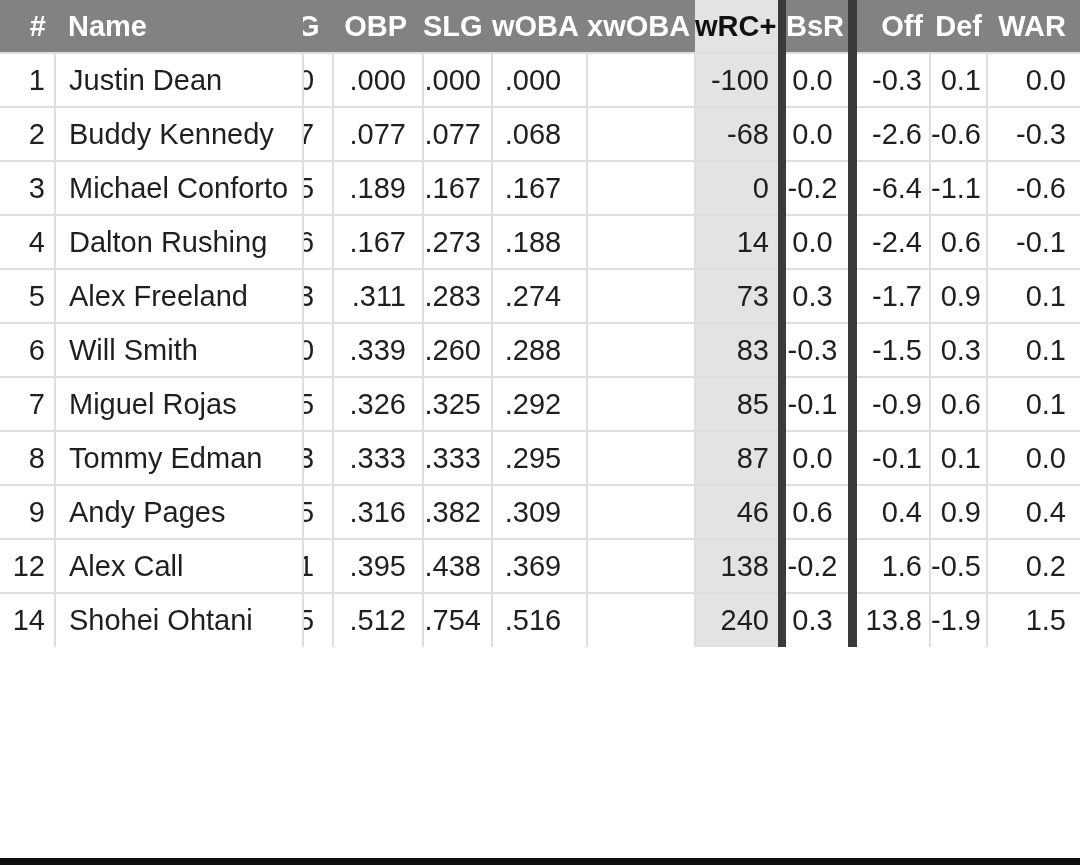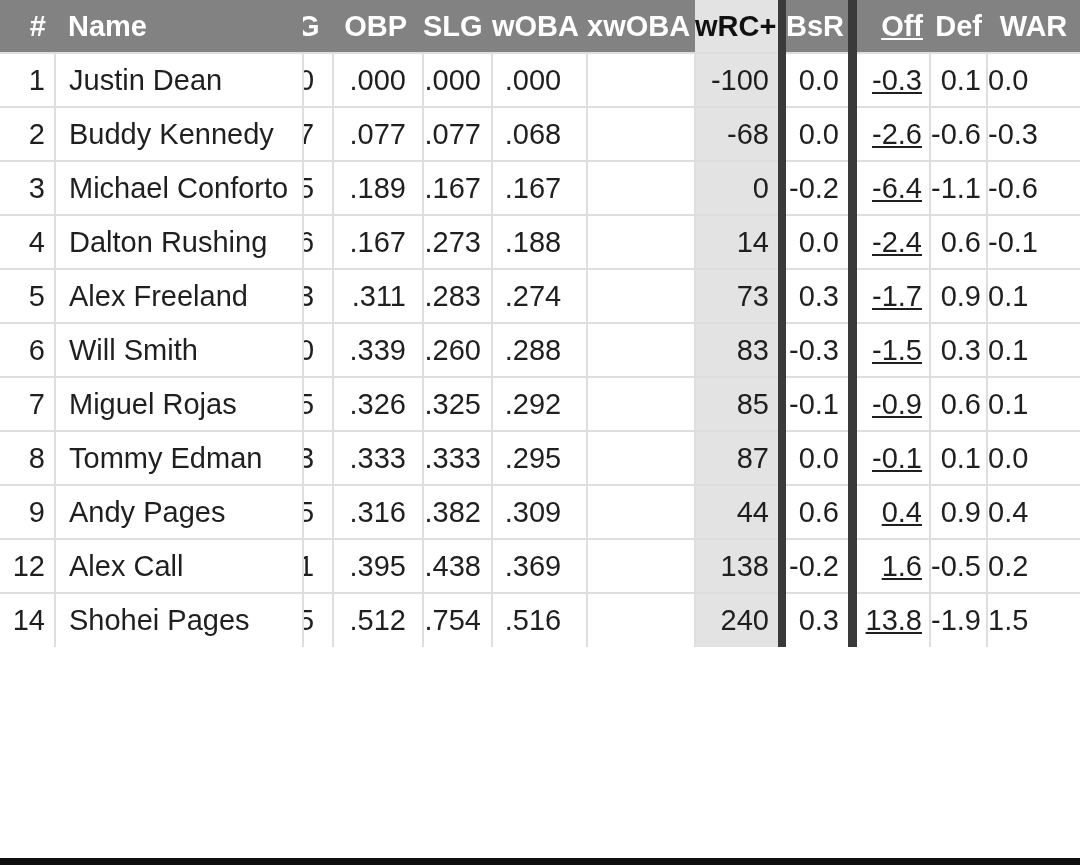--- a/index.html
+++ b/index.html
@@ -53,24 +53,24 @@
 
   .c-rank{text-align:right;padding-right:9px;}
   .c-name{text-align:left;padding-left:13px;overflow:visible;}
   .c-trunc{text-align:left;overflow:hidden;}
   .c-trunc .clip{display:inline-block;margin-left:-6px;}
   .c-obp{text-align:right;padding-right:16px;}
   .c-slg{text-align:right;padding-right:10px;margin-top:36px;}
   .c-woba{text-align:center;padding-right:13px;}
   .c-xwoba{padding-right:14px;}
   .c-wrc{text-align:right;padding-right:9px;margin-left:35px;}
-  .c-bsr{text-align:right;padding-right:9px;}
-  .c-off{text-align:right;padding-right:7px;text-decoration:underline;}
+  .c-bsr{text-align:center;padding-right:9px;}
+  .c-off{text-align:right;padding-right:7px;}
   .c-def{text-align:right;padding-right:5px;}
-  .c-war{}
+  .c-war{text-align:right;padding-right:14px;}
 
   .bottom-bar{
     position:absolute;
     left:0;bottom:0;
     width:100%;height:7px;
     background:var(--bottom-bar);
   }
 </style>
 </head>
 <body>
@@ -241,21 +241,21 @@
       <td class="c-war vline">0.0</td>
     </tr>
         <tr>
       <td class="c-rank">9</td>
       <td class="c-name vline">Andy Pages</td>
       <td class="c-trunc vline"><span class="clip">5</span></td>
       <td class="c-obp vline">.316</td>
       <td class="c-slg vline">.382</td>
       <td class="c-woba vline">.309</td>
       <td class="c-xwoba vline"></td>
-      <td class="c-wrc vline">44</td>
+      <td class="c-wrc vline">46</td>
       <td class="c-bar"></td>
       <td class="c-bsr">0.6</td>
       <td class="c-bar"></td>
       <td class="c-off">0.4</td>
       <td class="c-def vline">0.9</td>
       <td class="c-war vline">0.4</td>
     </tr>
         <tr>
       <td class="c-rank">12</td>
       <td class="c-name vline">Alex Call</td>
@@ -267,21 +267,21 @@
       <td class="c-wrc vline">138</td>
       <td class="c-bar"></td>
       <td class="c-bsr">-0.2</td>
       <td class="c-bar"></td>
       <td class="c-off">1.6</td>
       <td class="c-def vline">-0.5</td>
       <td class="c-war vline">0.2</td>
     </tr>
         <tr>
       <td class="c-rank">14</td>
-      <td class="c-name vline">Shohei Pages</td>
+      <td class="c-name vline">Shohei Ohtani</td>
       <td class="c-trunc vline"><span class="clip">5</span></td>
       <td class="c-obp vline">.512</td>
       <td class="c-slg vline">.754</td>
       <td class="c-woba vline">.516</td>
       <td class="c-xwoba vline"></td>
       <td class="c-wrc vline">240</td>
       <td class="c-bar"></td>
       <td class="c-bsr">0.3</td>
       <td class="c-bar"></td>
       <td class="c-off">13.8</td>

